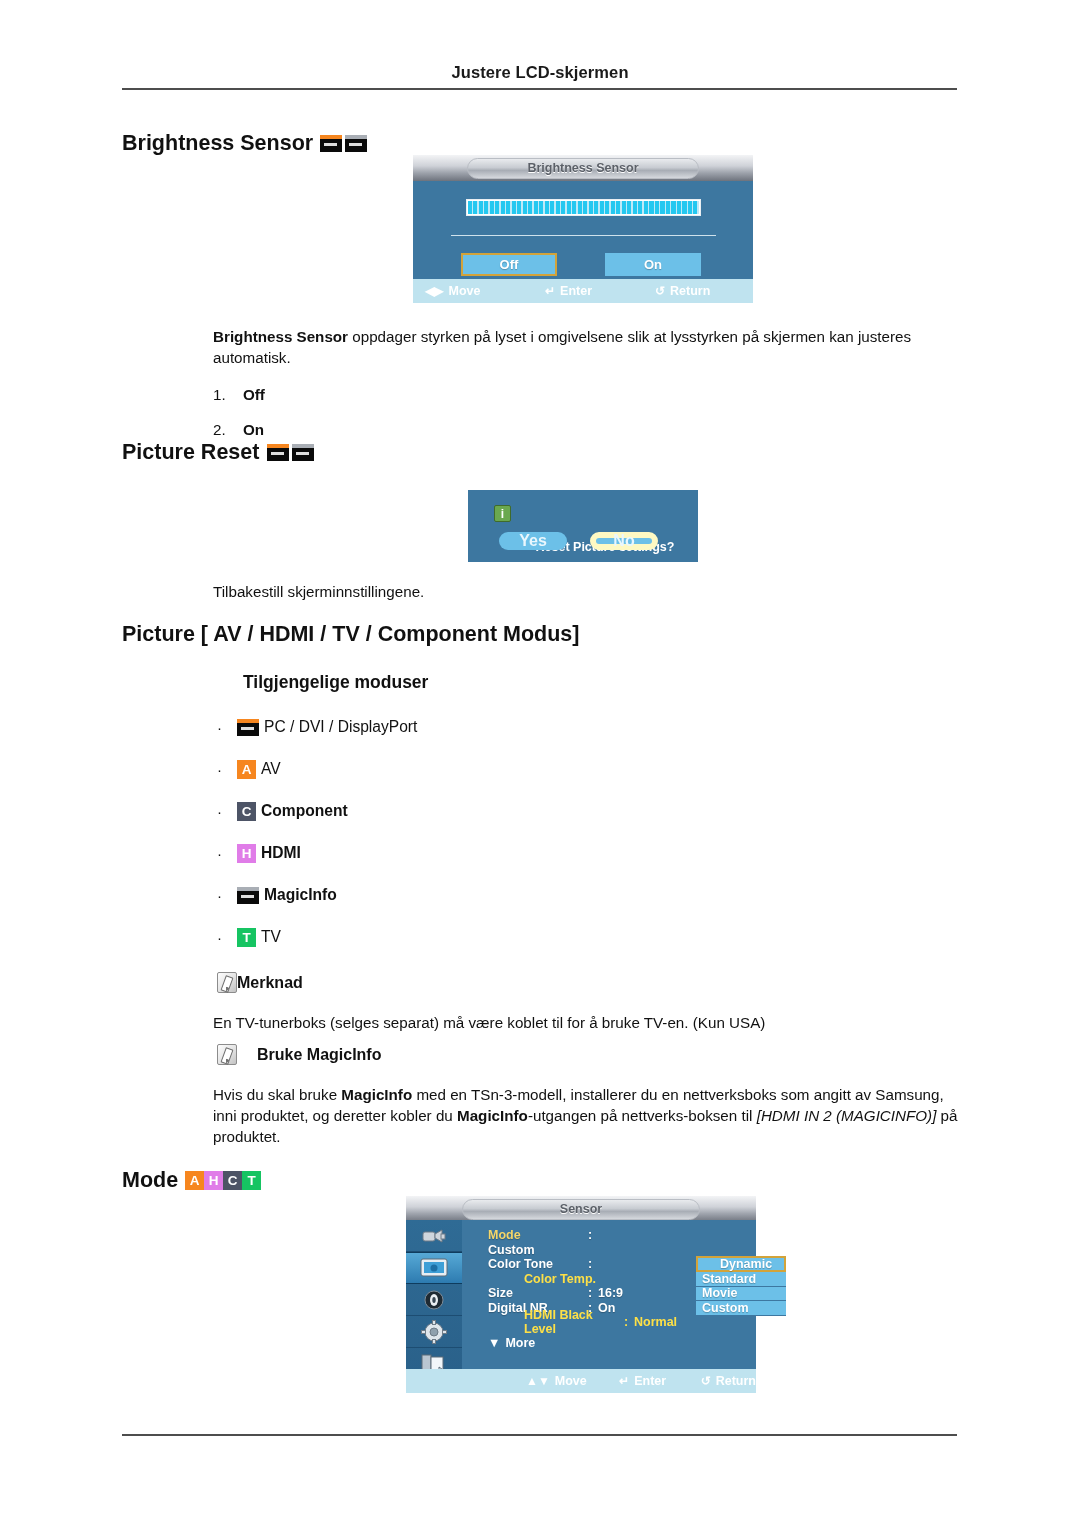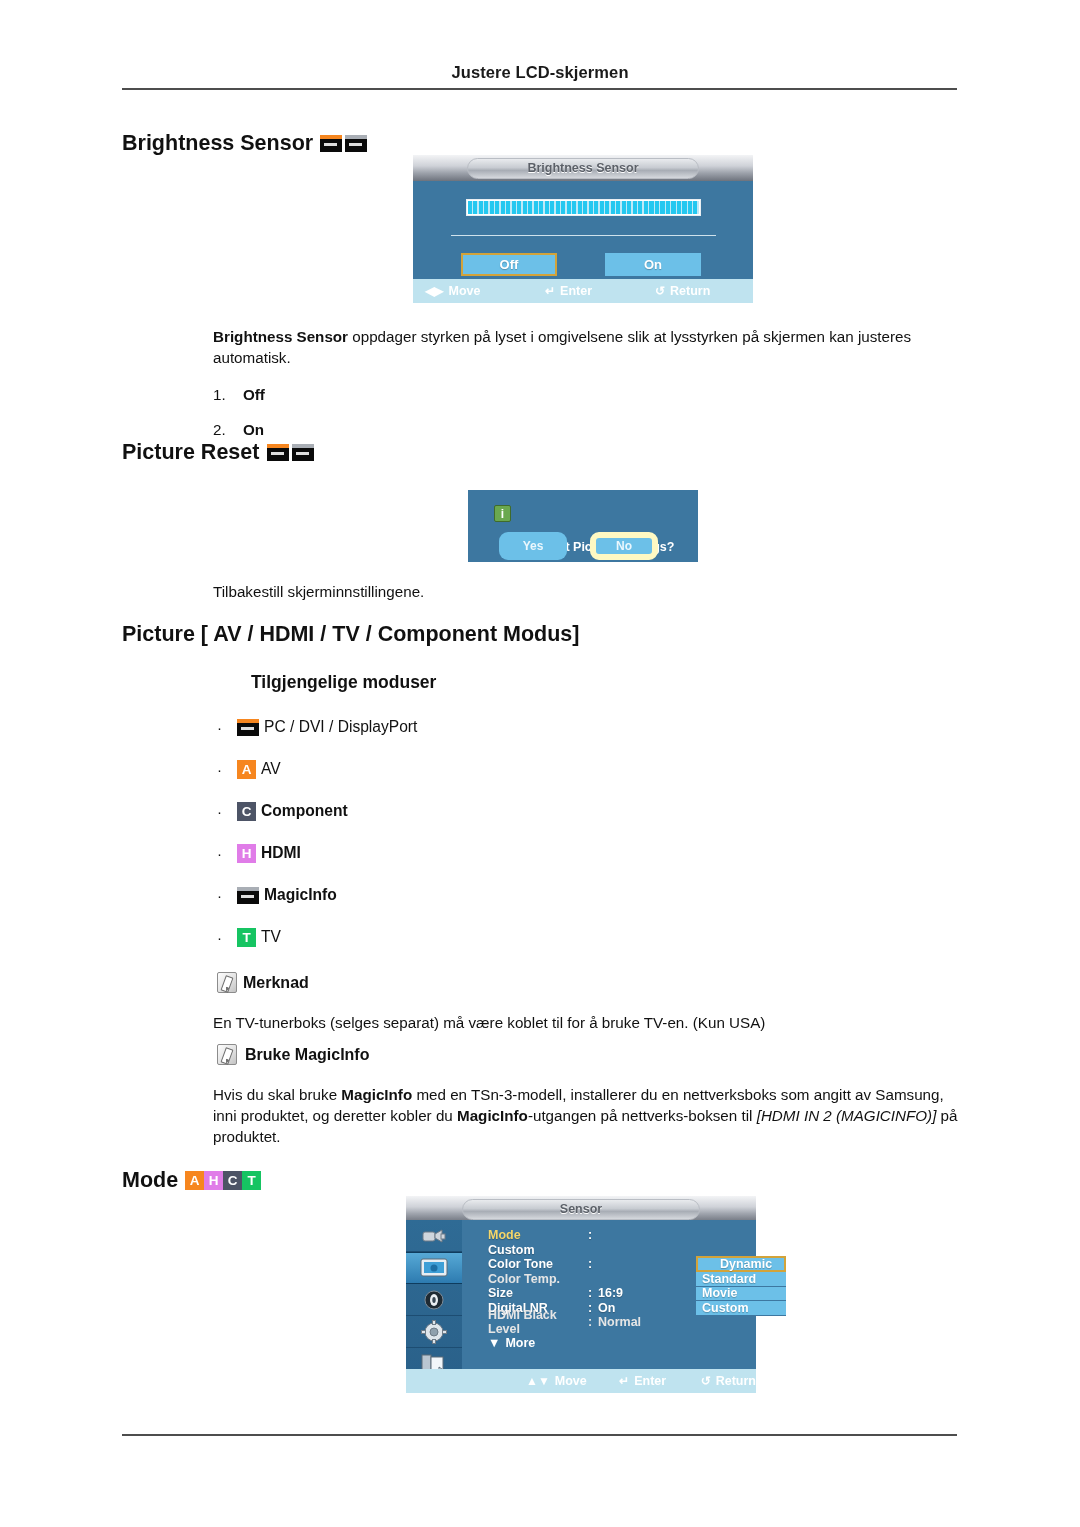--- a/index.html
+++ b/index.html
@@ -31,21 +31,21 @@
   }
 
   
   h2.sect{
     position:absolute; margin:0; left:122px;
     font-size:21.5px; font-weight:bold; color:#111;
     letter-spacing:0; white-space:nowrap;
     display:flex; align-items:center; gap:7px;
   }
   h3.sub{
-    position:absolute; margin:0; left:251px;
+    position:absolute; margin:0; left:243px;
     font-size:17.5px; font-weight:bold; color:#111;
   }
 
   
   .para{
     position:absolute; left:213px; width:748px;
     font-size:15.2px; line-height:1.38; color:#111; text-align:left;
   }
   .para b{ font-weight:bold; }
   .para i{ font-style:italic; }
@@ -106,21 +106,21 @@
     content:""; position:absolute; left:5px; top:3px;
     width:6px; height:14px; background:#ffffff;
     border:1px solid #6f6f6f; border-radius:1px;
     transform:rotate(20deg);
   }
   .noteicon::after{
     content:""; position:absolute; left:7px; top:14px;
     width:4px; height:5px; background:#6f6f6f;
     transform:rotate(20deg); clip-path:polygon(0 0,100% 0,50% 100%);
   }
-  .noterow{ position:absolute; display:flex; align-items:center; gap:6px;
+  .noterow{ position:absolute; display:flex; align-items:center; 
             font-size:16px; font-weight:bold; color:#111; }
 
   
   .osd{ position:absolute; background:#3d77a0; }
   .osd-titlebar{
     position:relative; width:100%; height:26px;
     background:linear-gradient(180deg,#f3f4f6 0%,#cfd2d8 42%,#9fa4ad 68%,#6e737d 100%);
     display:flex; align-items:center; justify-content:center;
   }
   .osd-pill{
@@ -174,22 +174,22 @@
     color:#ffffff; font-size:12px; font-weight:bold;
     display:flex; align-items:center; justify-content:center;
   }
   .rst-q{
     position:absolute; left:57px; top:15px; width:160px; height:17px;
     color:#ffffff; font-size:12.5px; font-weight:bold; text-align:center;
     line-height:17px;
     margin-top:34px;
   }
   .rst-btn{
-    position:absolute; top:42px; height:28px; width:68px;
-    background:#6cc0e8; color:#eaf7fd; font-size:12px; font-weight:bold;
+    position:absolute; top:42px; height:18px; width:68px;
+    background:#6cc0e8; color:#eaf7fd; font-size:16px; font-weight:bold;
     display:flex; align-items:center; justify-content:center;border-radius:9px;
   }
   .rst-btn.yes{ left:31px; }
   .rst-btn.no{ left:122px; border:6px solid #fef9c3; }
 
   
   #osd-picture{ left:406px; top:1196px; width:350px; height:197px; }
   #osd-picture .pbody{ position:absolute; left:0; top:24px; width:100%; bottom:0; background:#3d77a0; }
   .psidebar{
     position:absolute; left:0; top:24px; width:56px; bottom:22px;
@@ -205,21 +205,21 @@
 
   .pmenu{ position:absolute; left:82px; top:32px; width:260px; }
   .prow{
     display:flex; align-items:center; height:14.5px;
     font-size:12.5px; color:#ffffff; font-weight:bold;
     text-shadow:0 1px 1px rgba(0,0,0,.25);
   }
   .prow .k{ width:100px; }
   .prow .c{ width:10px; }
   .prow .v{ }
-  .prow.dim{ color:#e5e5e5; text-shadow:none; }
+  .prow.dim{ color:#fde047; text-shadow:none;margin-left:36px; }
   .prow.act .k{ color:#f4d66a; }
   .pmore{
     position:absolute; left:82px; top:140px;
     font-size:12.5px; color:#ffffff; font-weight:bold;
     display:flex; align-items:center; gap:5px;
   }
 
   .popup{ position:absolute; left:208px; top:28px; width:90px; }
   .popt{
     height:14.5px; background:#6cc0e8; color:#ffffff;
@@ -344,21 +344,21 @@
     </div>
   </div>
 
   <div class="noterow" style="left:217px;top:972px;">
     <span class="noteicon"></span>
     <span>Merknad</span>
   </div>
 
   <div class="para" style="top:1013px;">En TV-tunerboks (selges separat) må være koblet til for å bruke TV-en. (Kun USA)</div>
 
-  <div class="noterow" style="left:217px;top:1044px;gap:8px;">
+  <div class="noterow" style="left:217px;top:1044px;gap:20px;">
     <span class="noteicon"></span>
     <span>Bruke MagicInfo</span>
   </div>
 
   <div class="para" style="top:1085px;width:755px;">
     <span>Hvis du skal bruke </span><b>MagicInfo</b><span> med en TSn-3-modell, installerer du en nettverksboks som angitt av Samsung, inni produktet, og deretter kobler du </span><b>MagicInfo</b><span>-utgangen på nettverks-boksen til </span><i>[HDMI IN 2 (MAGICINFO)]</i><span> på produktet.</span>
   </div>
 
   <h2 class="sect" style="top:1168px;">
     <span>Mode</span>

